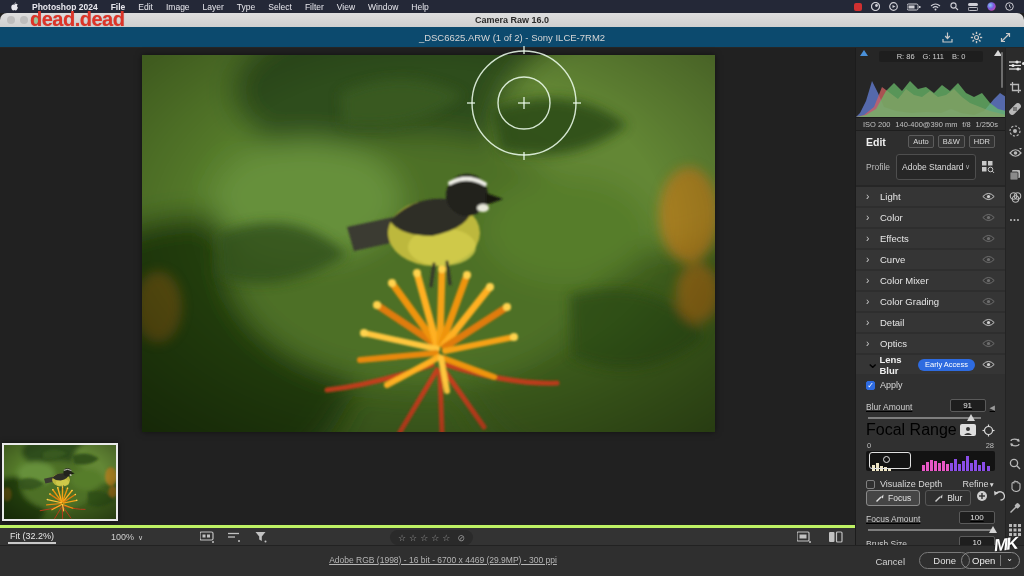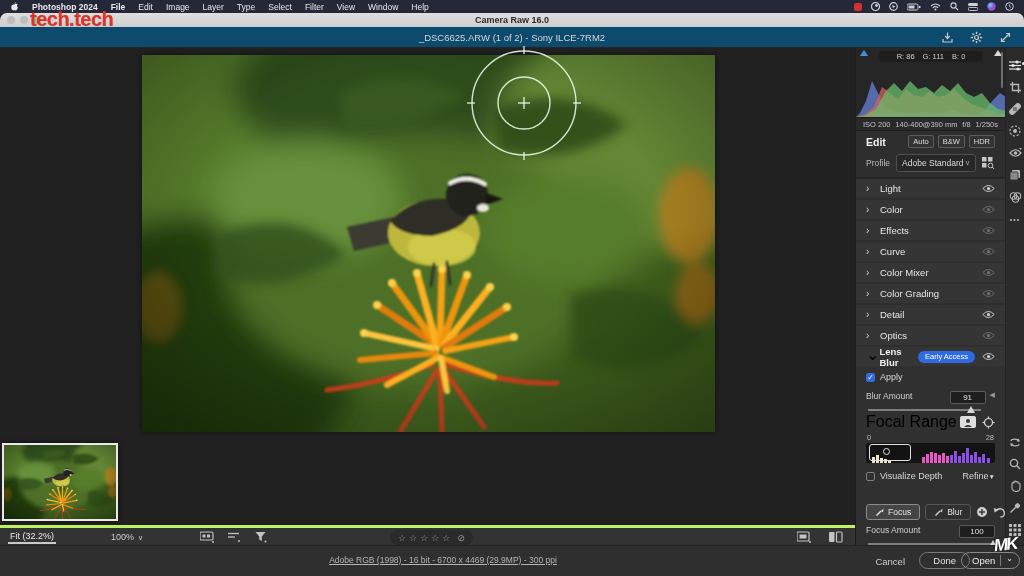--- a/index.html
+++ b/index.html
@@ -33,53 +33,53 @@
   #rpanel { left:855px; top:48px; width:150px; height:497px; background:#2e2e2e; overflow:hidden; border-left:1px solid #1c1c1c; }
   #histo { position:relative; width:150px; height:70px; background:#262626; border-bottom:1px solid #1b1b1b; }
   #rgbread { position:absolute; top:3px; left:0; right:0; display:flex; justify-content:center; gap:8px; color:#cfcfcf; font-size:7.5px; background:rgba(20,20,20,.4); width:104px; margin:0 auto; padding:1px 0; border-radius:2px; }
   .clip-tri { width:0; height:0; border-left:4px solid transparent; border-right:4px solid transparent; position:absolute; top:2px; }
   #exifrow { display:flex; justify-content:space-between; padding:2px 7px; color:#c2c2c2; font-size:7.5px; height:13px; align-items:center; background:#2a2a2a; border-bottom:1px solid #1e1e1e; }
   #editrow { display:flex; align-items:center; padding:0 10px; height:17px; margin-top:2px; }
   #editrow .ttl { color:#f0f0f0; font-size:10.5px; font-weight:bold; flex:1; }
   .minibtn { border:1px solid #5c5c5c; border-radius:2px; color:#dcdcdc; font-size:7.5px; padding:1px 4px; margin-left:4px; background:#333; }
   #profilerow { display:flex; align-items:center; gap:6px; padding:4px 10px 5px 10px; border-bottom:2px solid #262626; }
   #profilerow .lbl { color:#bdbdbd; font-size:8.5px; }
-  #profsel { flex:1; display:flex; align-items:center; justify-content:space-between; background:#272727; border:1px solid #4e4e4e; border-radius:3px; color:#ddd; font-size:8.5px; padding:1px 5px; height:18px; }
+  #profsel { flex:1; display:flex; align-items:center; justify-content:space-between; background:#272727; border:1px solid #4e4e4e; border-radius:3px; color:#ddd; font-size:8.5px; padding:1px 5px; height:26px; }
 
   .secrow { display:flex; align-items:center; height:19px; background:#353535; margin-bottom:2px; padding:0 10px; }
   .secrow .chev { color:#cfcfcf; font-size:10px; width:14px; }
   .secrow .slabel { color:#e6e6e6; font-size:9.5px; flex:1; }
   .eye { display:block; }
 
   #lensblk { background:#303030; padding-bottom:4px; }
   #lensblk .hdr { display:flex; align-items:center; height:19px; padding:0 10px; background:#353535; }
   #lbtitle { color:#f0f0f0; font-size:9.5px; font-weight:bold; flex:1; }
   #eabadge { background:#2e6be0; color:#fff; font-size:7.5px; border-radius:8px; padding:1.5px 7px; margin-right:7px; }
   .ctl { padding:0 10px; position:relative; }
   .cbrow { display:flex; align-items:center; gap:5px; margin-top:6px; }
   .cb { width:9px; height:9px; border-radius:2px; border:1px solid #808080; background:transparent; color:#fff; font-size:8px; line-height:8px; text-align:center; }
   .cb.on { background:#2e6be0; border-color:#2e6be0; }
   .cblabel { color:#d8d8d8; font-size:9px; }
-  .srow { display:flex; align-items:flex-start; margin-top:6px; }
+  .srow { display:flex; align-items:flex-end; margin-top:6px;text-decoration:underline; }
   .srow .slabel2 { color:#cfcfcf; font-size:8.5px; flex:1; }
   .valbox { width:36px; height:13px; background:#1e1e1e; border:1px solid #5a5a5a; border-radius:2px; color:#e2e2e2; font-size:8px; text-align:center; line-height:12px; }
   .flyout { color:#9a9a9a; font-size:7px; margin-left:4px; }
   .track { position:relative; height:8px; margin:1px 2px 0 2px; }
   .track .line { position:absolute; left:0; right:0; top:4px; height:1.5px; background:#7e7e7e; }
   .thumbtri { position:absolute; top:1px; width:0; height:0; border-left:4px solid transparent; border-right:4px solid transparent; border-bottom:7px solid #d4d4d4; }
   #frangerow { display:flex; align-items:center; margin-top:0; }
   #frangerow .slabel2 { flex:1; }
   #subjicon { width:16px; height:12px; background:#dedede; border-radius:2px; display:flex; align-items:center; justify-content:center; margin-right:6px; }
   #scalerow { display:flex; justify-content:space-between; color:#bdbdbd; font-size:7.5px; margin-top:2px; padding:0 1px; }
   #depthstrip { position:relative; height:20px; background:#131313; border-radius:2px; margin-top:1px; overflow:hidden; }
   #rangebox { position:absolute; left:3px; top:1px; width:42px; height:17px; border:1.5px solid #e0e0e0; border-radius:3px; }
   #rangehandle { position:absolute; left:17px; top:5px; width:7px; height:7px; border:1.5px solid #e0e0e0; border-radius:50%; }
   #vdrow { display:flex; align-items:center; gap:5px; margin-top:8px; }
   #vdrow .right { margin-left:auto; display:flex; align-items:center; gap:0; color:#d8d8d8; font-size:9px; }
-  #brushrow { display:flex; align-items:center; gap:5px; margin-top:23px; }
+  #brushrow { display:flex; gap:5px; margin-top:1px; }
   .brushbtn { display:flex; align-items:center; gap:4px; border:1px solid #8a8a8a; border-radius:3px; height:16px; padding:0 8px; color:#e4e4e4; font-size:8.5px; }
   .brushbtn.sel { background:#454545; }
   .brushbtn.unsel { border-color:#555; }
 
   
   #rtools { left:1005px; top:48px; width:19px; height:497px; background:#2b2b2b; display:flex; flex-direction:column; align-items:center; padding-top:6px; border-left:1px solid #232323; }
   #rtools .ticon { height:22px; display:flex; align-items:center; justify-content:center; position:relative; width:19px; }
   #rtools .gap { flex:1; }
   .activedot { position:absolute; right:0px; top:8px; width:3px; height:3px; border-radius:50%; background:#e8e8e8; }
   #scrollthumb { left:1001px; top:52px; width:2px; height:36px; background:#6d6d6d; border-radius:1px; }
@@ -272,21 +272,21 @@
         </span>
     </span>
   </div>
 
   <div id="titlebar" class="abs">
     <span>Camera Raw 16.0</span>
   </div>
   <div class="ghostlight" style="left:7px"></div>
   <div class="ghostlight" style="left:20px"></div>
   <div class="ghostlight" style="left:33px; background:#9ec49a"></div>
-  <div id="watermark" class="abs">tech.tech</div>
+  <div id="watermark" class="abs">dead.dead</div>
 
   <div id="filebar" class="abs">
     <span>_DSC6625.ARW (1 of 2)  -  Sony ILCE-7RM2</span>
   </div>
   <div id="filebar-icons" class="abs">
     <span>
         <svg width="13" height="13">
           <path d="M2 8 V11 H11 V8" fill="none" stroke="#c8c8c8" stroke-width="1.2"></path>
           <line x1="6.5" y1="1.5" x2="6.5" y2="7" stroke="#c8c8c8" stroke-width="1.2"></line>
           <path d="M4.2 5 L6.5 7.5 L8.8 5" fill="none" stroke="#c8c8c8" stroke-width="1.2"></path>

